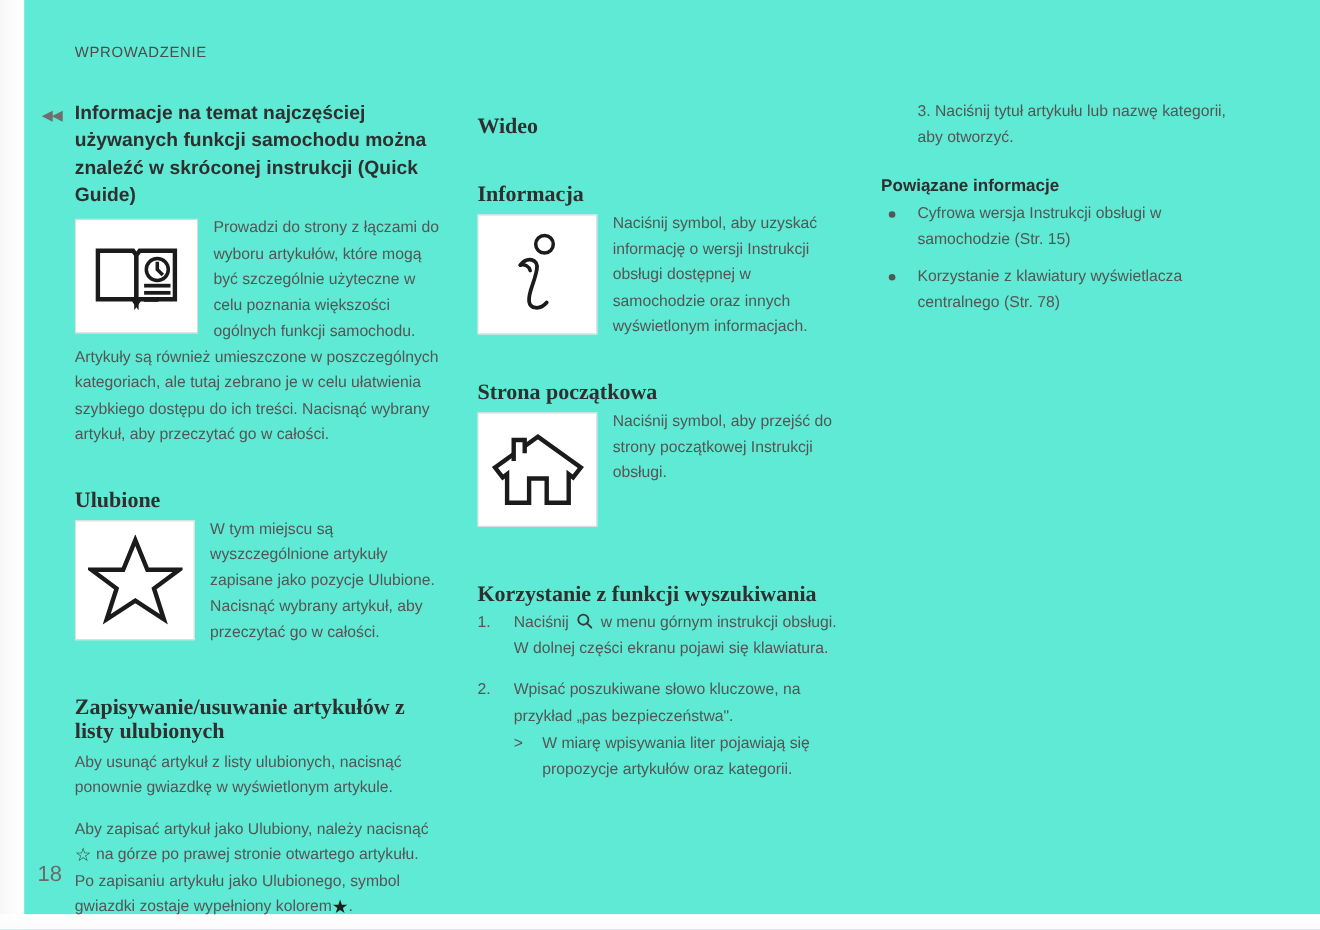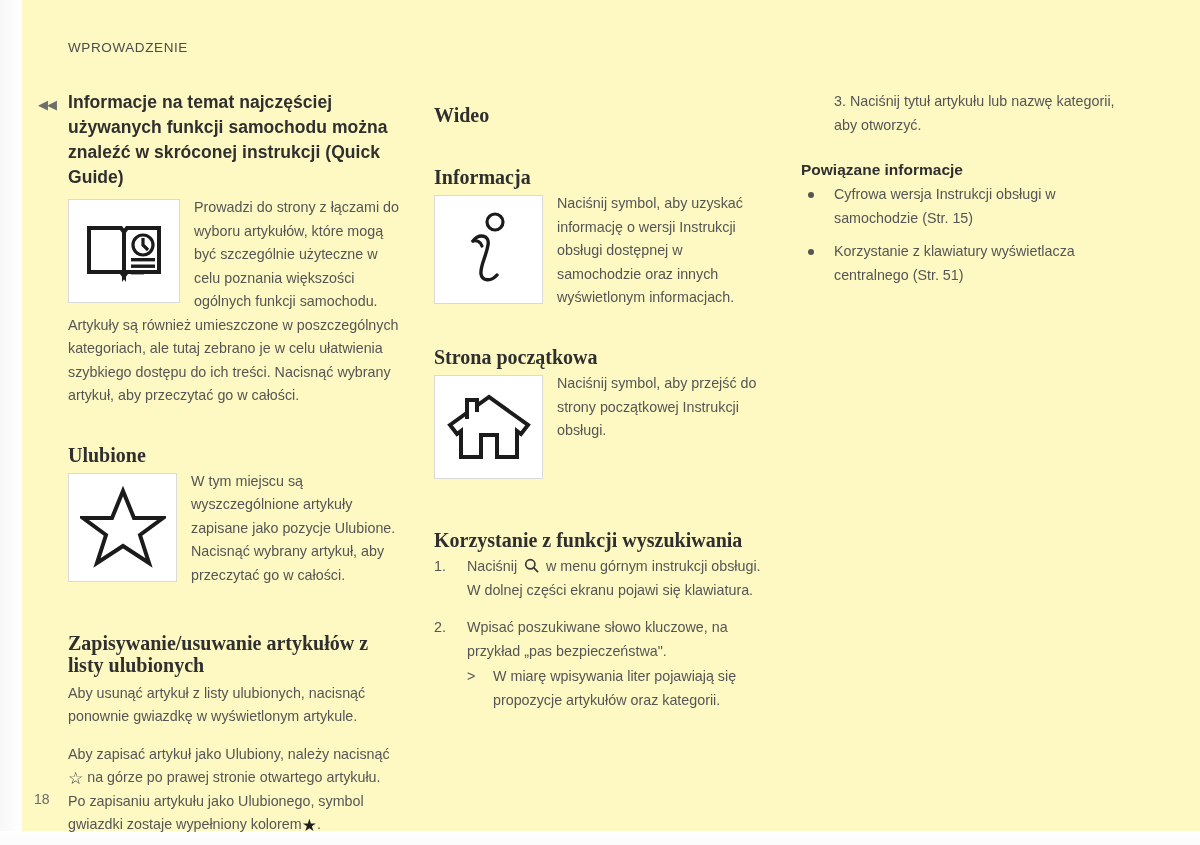--- a/index.html
+++ b/index.html
@@ -8,21 +8,21 @@
     background: #ffffff;
   }
   body {
     font-family: "Liberation Sans", "DejaVu Sans", sans-serif;
     -webkit-font-smoothing: antialiased;
   }
   .page {
     position: relative;
     width: 1200px;
     height: 845px;
-    background: #fef9c3;
+    background: #5eead4;
     overflow: hidden;
   }
   
   .edge-left {
     position: absolute;
     left: 0; top: 0;
     width: 22px; height: 845px;
     background: linear-gradient(to right, #f7f7f7 0%, #fdfdfd 70%, #ffffff 100%);
   }
   .edge-bottom {
@@ -39,21 +39,21 @@
     font-size: 13.5px;
     letter-spacing: 0.6px;
     color: #4c4c4c;
     font-weight: 400;
   }
 
   .page-number {
     position: absolute;
     left: 34px;
     bottom: 38px;
-    font-size: 14px;
+    font-size: 20px;
     color: #6a6a6a;
   }
 
   .nav-marker {
     position: absolute;
     left: 38px;
     top: 98px;
     font-size: 13px;
     color: #6e6e6e;
     letter-spacing: -1px;
@@ -357,21 +357,21 @@
 
       <div class="spacer-md"></div>
 
       <h2 class="related-title">Powiązane informacje</h2>
 
       <ul class="related">
         <li>
           <span>Cyfrowa wersja Instrukcji obsługi w samochodzie (Str. 15)</span>
         </li>
         <li>
-          <span>Korzystanie z klawiatury wyświetlacza centralnego (Str. 51)</span>
+          <span>Korzystanie z klawiatury wyświetlacza centralnego (Str. 78)</span>
         </li>
       </ul>
 
     </div>
 
   </div>
 
   <div class="page-number">18</div>
 
 </div>

